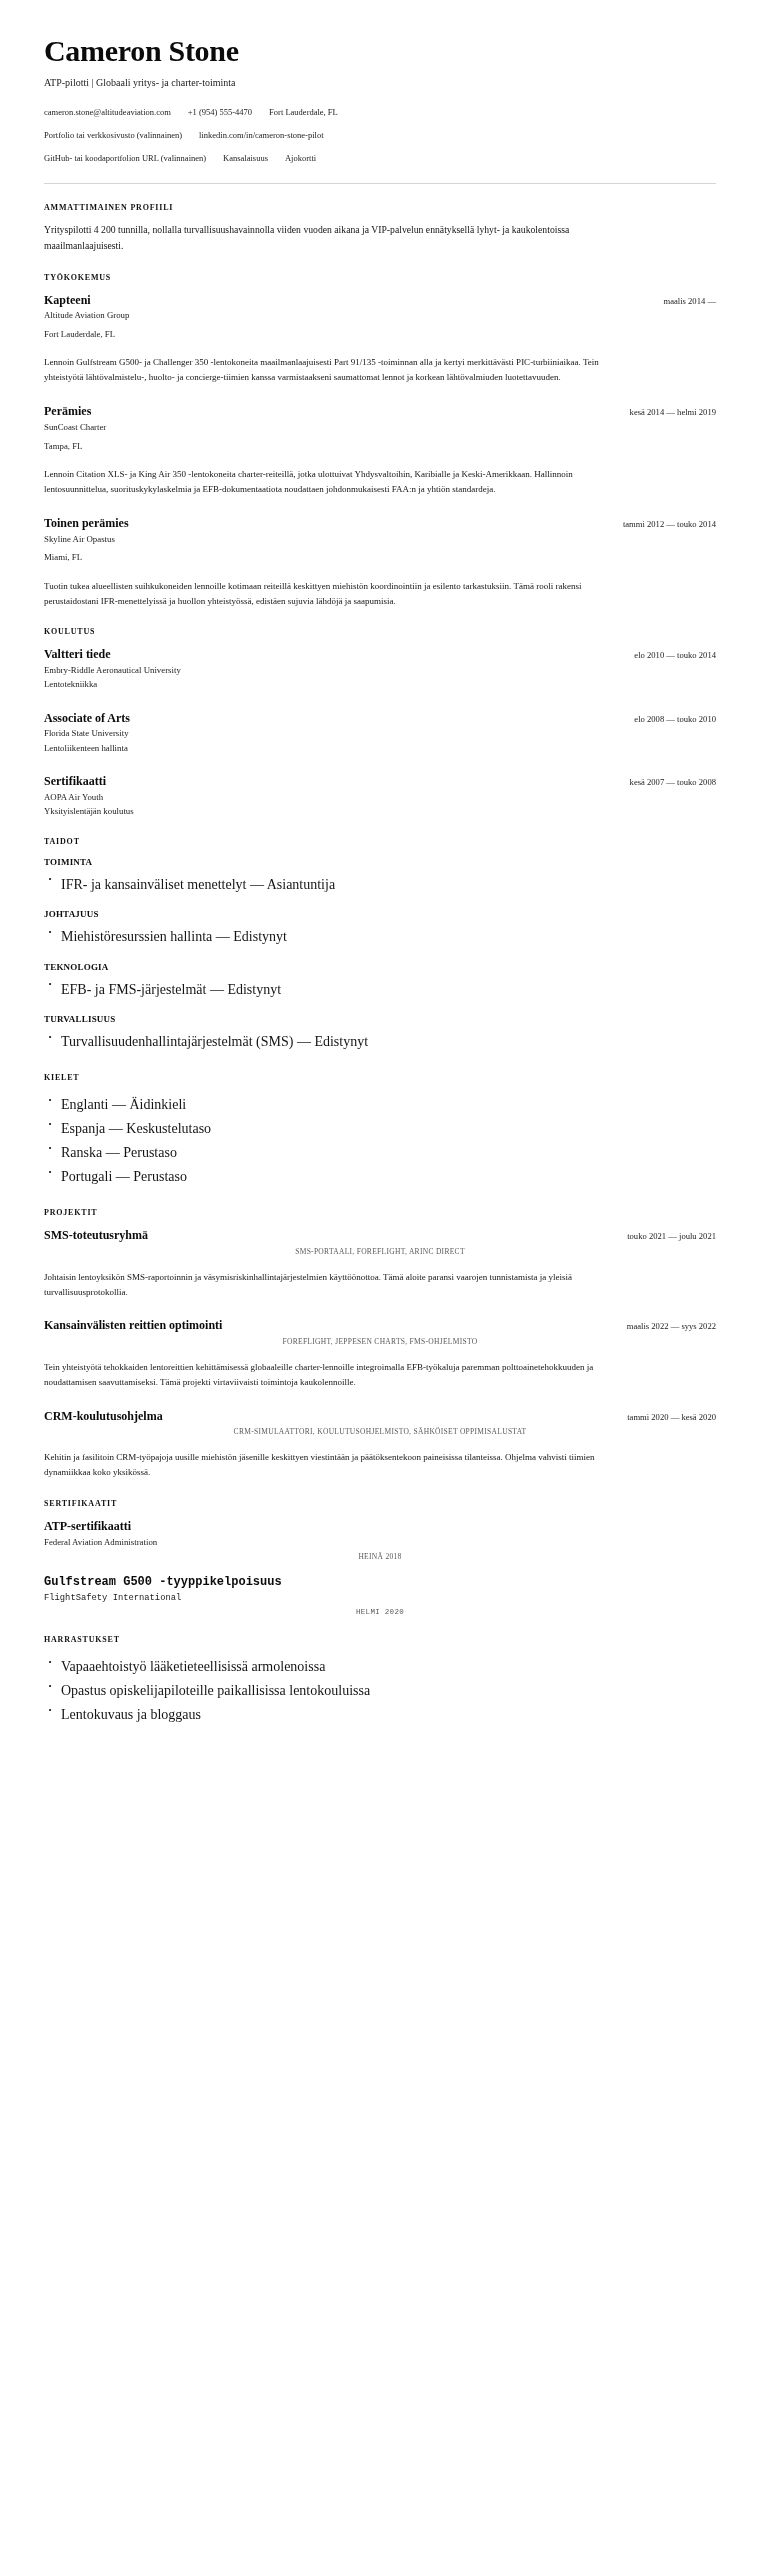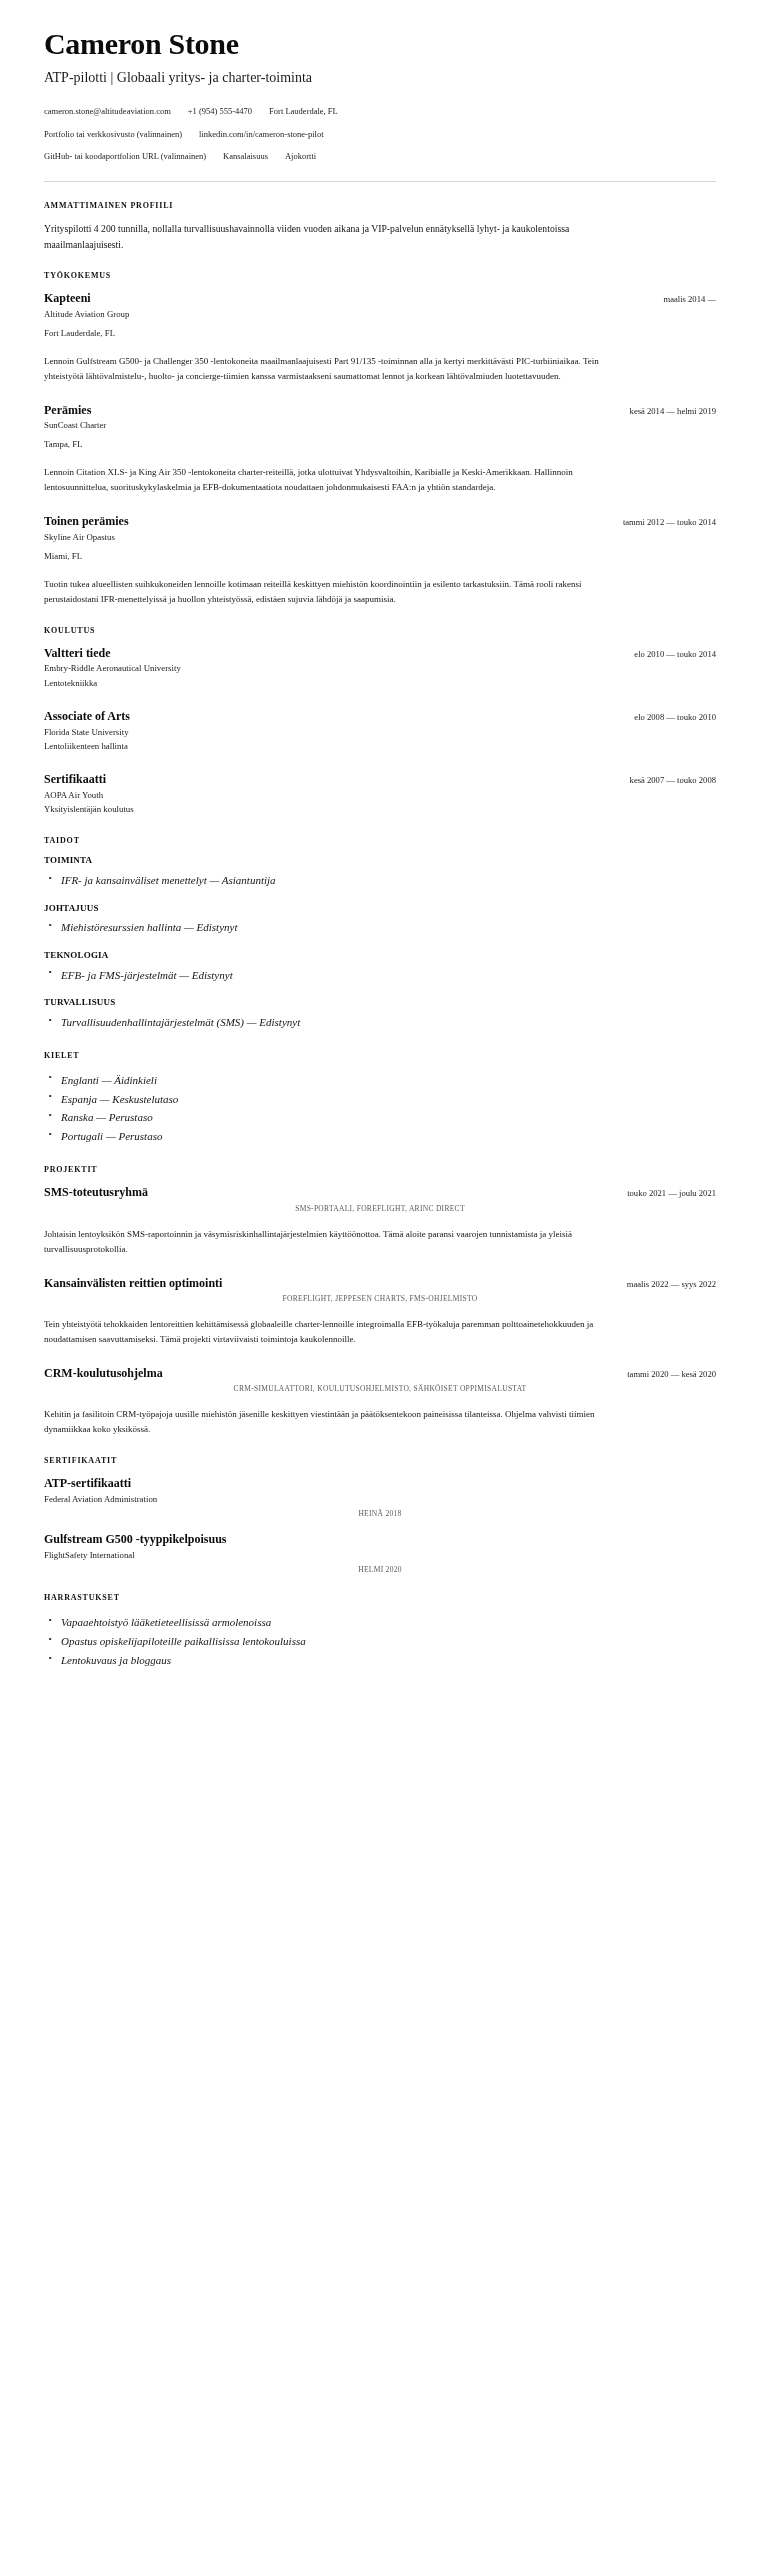--- a/index.html
+++ b/index.html
@@ -10,35 +10,35 @@
   }
   body {
     width: 760px;
     font-family: "Liberation Serif", "DejaVu Serif", serif;
     color: #111111;
     -webkit-font-smoothing: antialiased;
   }
   .page {
     width: 760px;
     box-sizing: border-box;
-    padding: 28px 44px 38px 44px;
+    padding: 35px 44px 38px 44px;
     background: #ffffff;
   }
 
   
   .name {
     font-size: 30px;
     font-weight: bold;
     letter-spacing: -0.3px;
     line-height: 1.08;
     margin: 0 0 9px 0;
     color: #0b0b0b;
   }
   .headline {
-    font-size: 14px;
+    font-size: 10px;
     line-height: 1.35;
     margin: 0 0 16.5px 0;
     color: #1b1b1b;
   }
 
   .contact-line {
     font-size: 8.5px;
     line-height: 1.5;
     color: #1b1b1b;
     margin: 0 0 10px 0;
@@ -140,37 +140,36 @@
   }
 
   ul.bullets {
     list-style: none;
     margin: 0;
     padding: 0;
   }
   ul.bullets li {
     position: relative;
     padding-left: 17px;
-    font-size: 11px;
+    font-size: 14px;
     line-height: 1.72;
     color: #151515;
-    font-style: italic;
   }
   ul.bullets li::before {
     content: "\2022";
     position: absolute;
     left: 4.4px;
     top: -0.3px;
     font-size: 9px;
     color: #151515;
   }
 
   
   .cert-entry { margin-bottom: 14px; }
-  .cert-entry:last-child { margin-bottom: 16px; }
+  .cert-entry:last-child { margin-bottom: 16px; font-family: Liberation Mono, monospace; }
 </style>
 </head>
 <body>
 
 <div class="page">
 
   <header>
     <h1 class="name">Cameron Stone</h1>
     <p class="headline">ATP-pilotti | Globaali yritys- ja charter-toiminta</p>
     <div id="contact-block">

